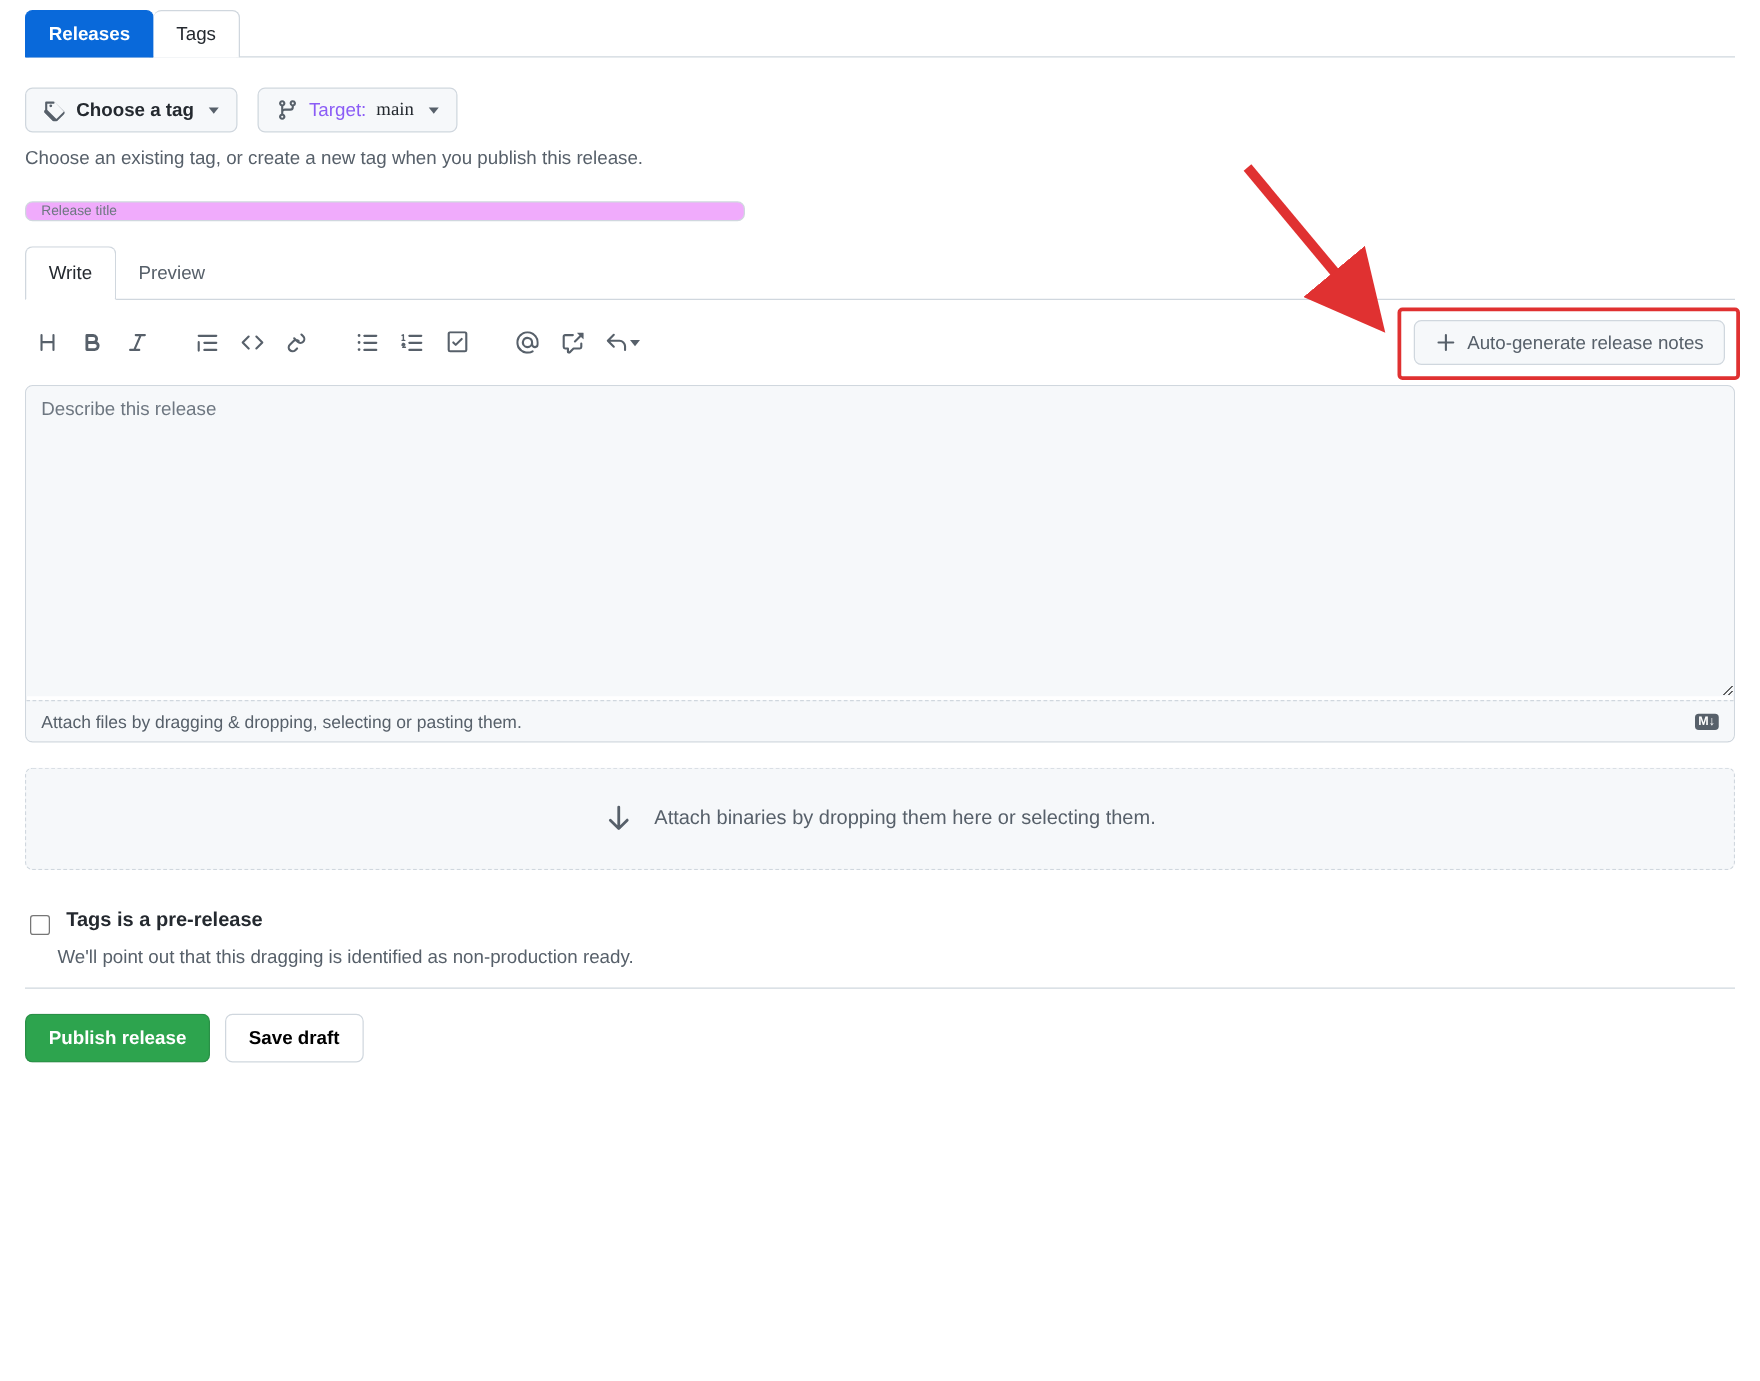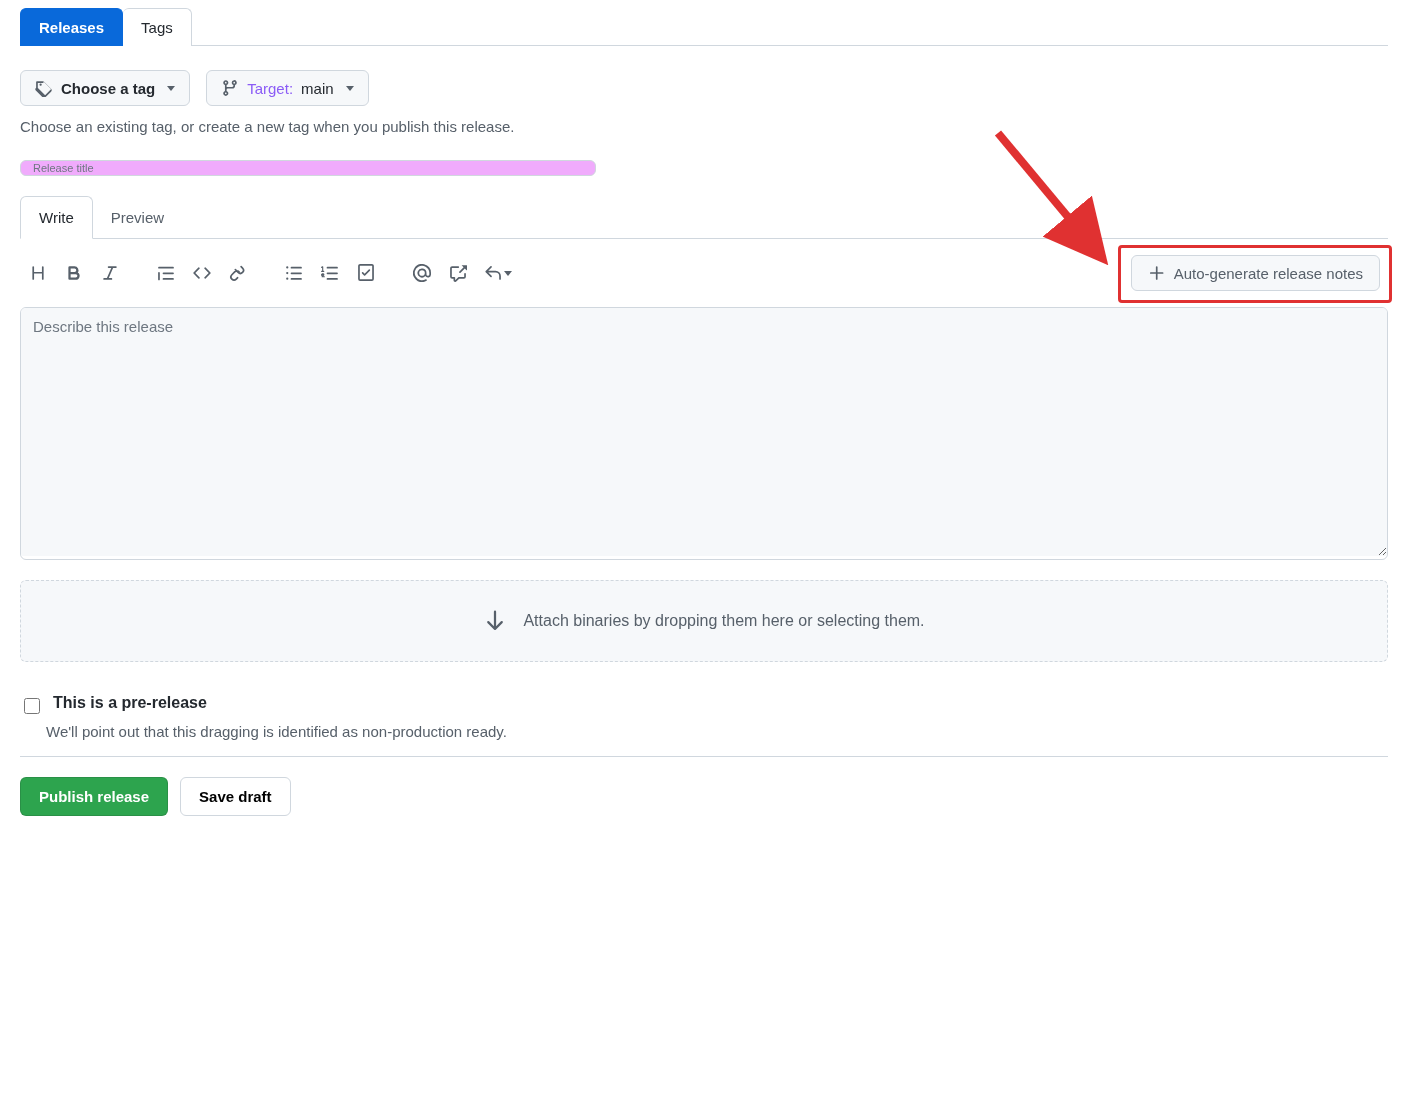--- a/index.html
+++ b/index.html
@@ -43,21 +43,21 @@
     padding: 8px 14px;
     background: #f6f8fa;
     border: 1px solid #d0d7de;
     border-radius: 6px;
     font-size: 15px;
     cursor: pointer;
     font-weight: 600;
     color: #24292f;
   }
   .select-btn .kv-label { font-weight: 400; color: #8b5cf6; }
-  .select-btn .kv-val { font-weight: 400; }
+  .select-btn .kv-val { font-weight: 400; font-family: Liberation Serif, serif; }
   .caret {
     display: inline-block;
     width: 0; height: 0;
     border-left: 4px solid transparent;
     border-right: 4px solid transparent;
     border-top: 5px solid #57606a;
     margin-left: 4px;
   }
   .hint { color: #57606a; font-size: 15px; margin-bottom: 24px; }
   .text-input {
@@ -334,34 +334,38 @@
           <path d="M0,0 L8,4 L0,8 Z" fill="#e03131"></path>
         </marker>
       </defs>
     <line x1="10" y1="10" x2="110" y2="130" stroke="#e03131" stroke-width="8" marker-end="url(#ah)"></line>
   </svg>
 </div>
 
 
 <div class="desc-box">
   <textarea class="desc-area" placeholder="Describe this release" style=""></textarea>
+  <div class="attach-hint">
+    <span>Attach files by dragging &amp; dropping, selecting or pasting them.</span>
+    <span class="md-badge">M↓</span>
+  </div>
 </div>
 
 
 <div class="drop-zone">
   <svg width="24" height="28" viewBox="0 0 16 16">
       <path fill="#57606a" d="M8 1a.75.75 0 0 1 .75.75v9.69l3.22-3.22a.75.75 0 1 1 1.06 1.06l-4.5 4.5a.75.75 0 0 1-1.06 0l-4.5-4.5a.75.75 0 0 1 1.06-1.06l3.22 3.22V1.75A.75.75 0 0 1 8 1Z"></path>
     </svg>
   <span>Attach binaries by dropping them here or selecting them.</span>
 </div>
 
 
 <div class="check-row">
   <input type="checkbox" style="">
-  <span class="check-label">This is a pre-release</span>
+  <span class="check-label">Tags is a pre-release</span>
 </div>
 <div class="check-desc">We'll point out that this dragging is identified as non-production ready.</div>
 
 <hr class="sep">
 
 <div class="actions">
   <button class="btn primary">Publish release</button>
   <button class="btn">Save draft</button>
 </div>
 

